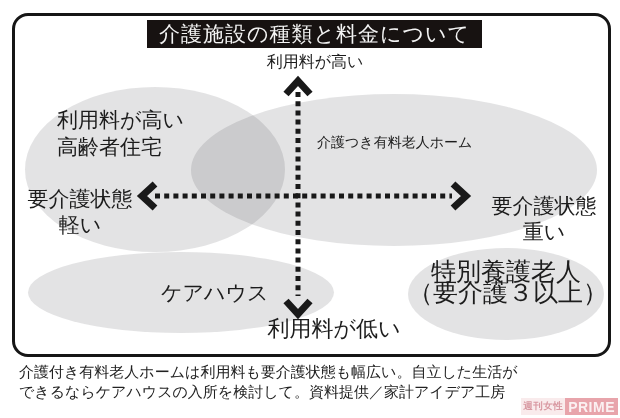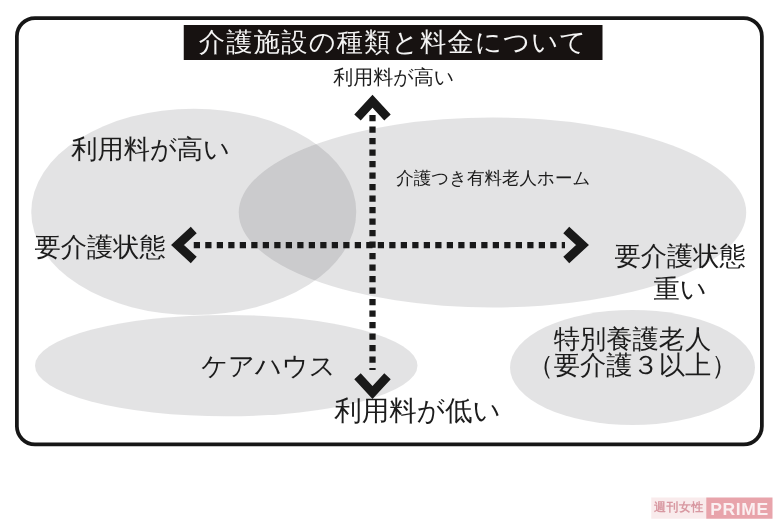--- a/index.html
+++ b/index.html
@@ -61,21 +61,21 @@
     white-space: nowrap;
     color: #1c1c1c;
   }
   .axis-top    { left: 233px; top: 52px;  width: 164px; text-align: center; font-size: 16px; }
   .axis-bottom { left: 252px; top: 314px; width: 164px; text-align: center; font-size: 22px; }
   .axis-left   { left: 14px;  top: 186px; width: 132px; text-align: center; font-size: 21px; line-height: 26px; }
   .axis-right  { left: 482px; top: 193px; width: 124px; text-align: center; font-size: 21px; line-height: 26px; }
   .fac-svc     { left: 57px;  top: 106px; font-size: 21px; line-height: 27px; }
   .fac-paid    { left: 317px; top: 134px; font-size: 14px; }
   .fac-care    { left: 161px; top: 279px; font-size: 21px; }
-  .fac-tokuyo  { left: 408px; top: 261px; width: 196px; text-align: center; font-size: 21px; line-height: 21px; }
+  .fac-tokuyo  { left: 408px; top: 261px; width: 196px; text-align: center; font-size: 25px; line-height: 21px; }
   .caption {
     position: absolute;
     left: 19px; top: 362px;
     font-size: 15px;
     line-height: 20px;
     color: #222222;
     z-index: 3;
     white-space: nowrap;
   }
   .watermark {
@@ -130,35 +130,41 @@
     <polyline points="286,94 298,81 310,94" fill="none" stroke="#191919" stroke-width="7"></polyline>
     <polyline points="286,301 298,314 310,301" fill="none" stroke="#191919" stroke-width="7"></polyline>
     <polyline points="155,184 142,196 155,208" fill="none" stroke="#191919" stroke-width="7"></polyline>
     <polyline points="453,184 466,196 453,208" fill="none" stroke="#191919" stroke-width="7"></polyline>
   </svg>
 
   <div class="lbl axis-top">利用料が高い</div>
   <div class="lbl axis-bottom">利用料が低い</div>
   <div class="lbl axis-left">
     <div>要介護状態</div>
+    <div>軽い</div>
   </div>
   <div class="lbl axis-right">
     <div>要介護状態</div>
     <div>重い</div>
   </div>
 
   <div class="lbl fac-svc">
     <div>利用料が高い</div>
+    <div>高齢者住宅</div>
   </div>
   <div class="lbl fac-paid">介護つき有料老人ホーム</div>
   <div class="lbl fac-care">ケアハウス</div>
   <div class="lbl fac-tokuyo">
     <div>特別養護老人</div>
     <div>（要介護３以上）</div>
   </div>
 
+  <div class="caption">
+    <div>介護付き有料老人ホームは利用料も要介護状態も幅広い。自立した生活が</div>
+    <div>できるならケアハウスの入所を検討して。資料提供／家計アイデア工房</div>
+  </div>
 
   <div class="watermark">
     <span class="wm-mag">週刊女性</span>
     <span class="wm-brand">PRIME</span>
   </div>
 
 </div>
 
 </body></html>

